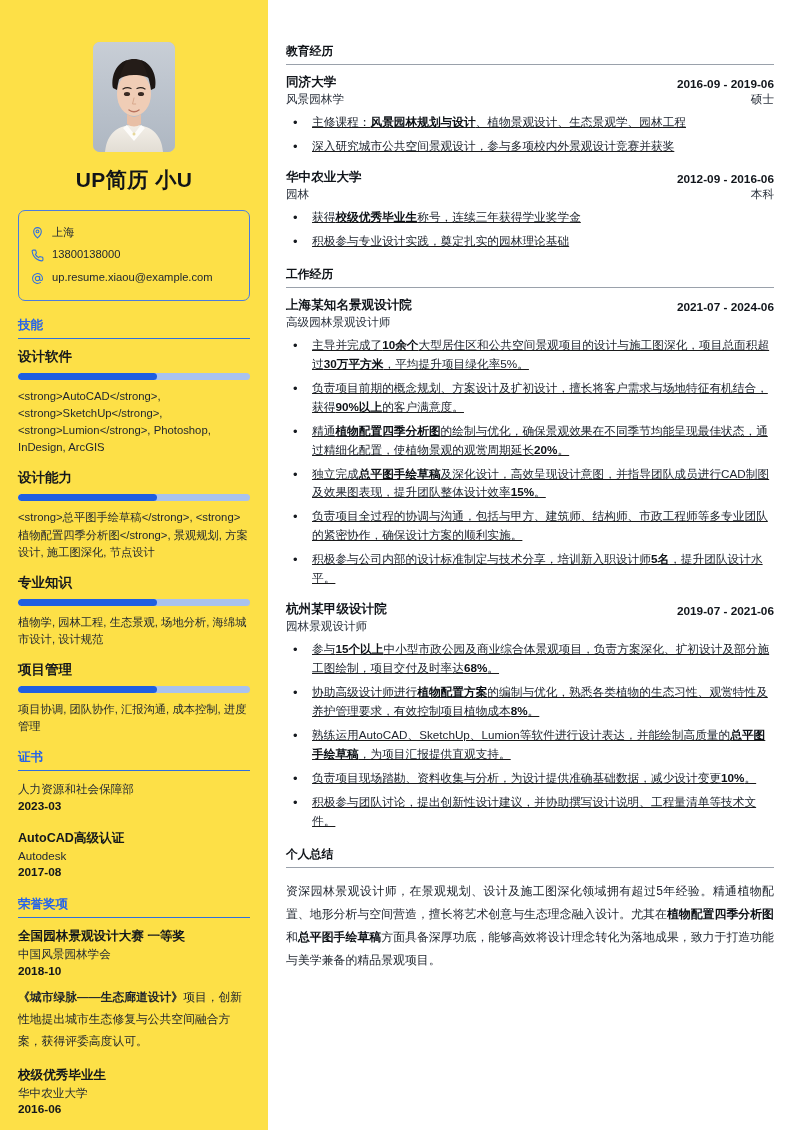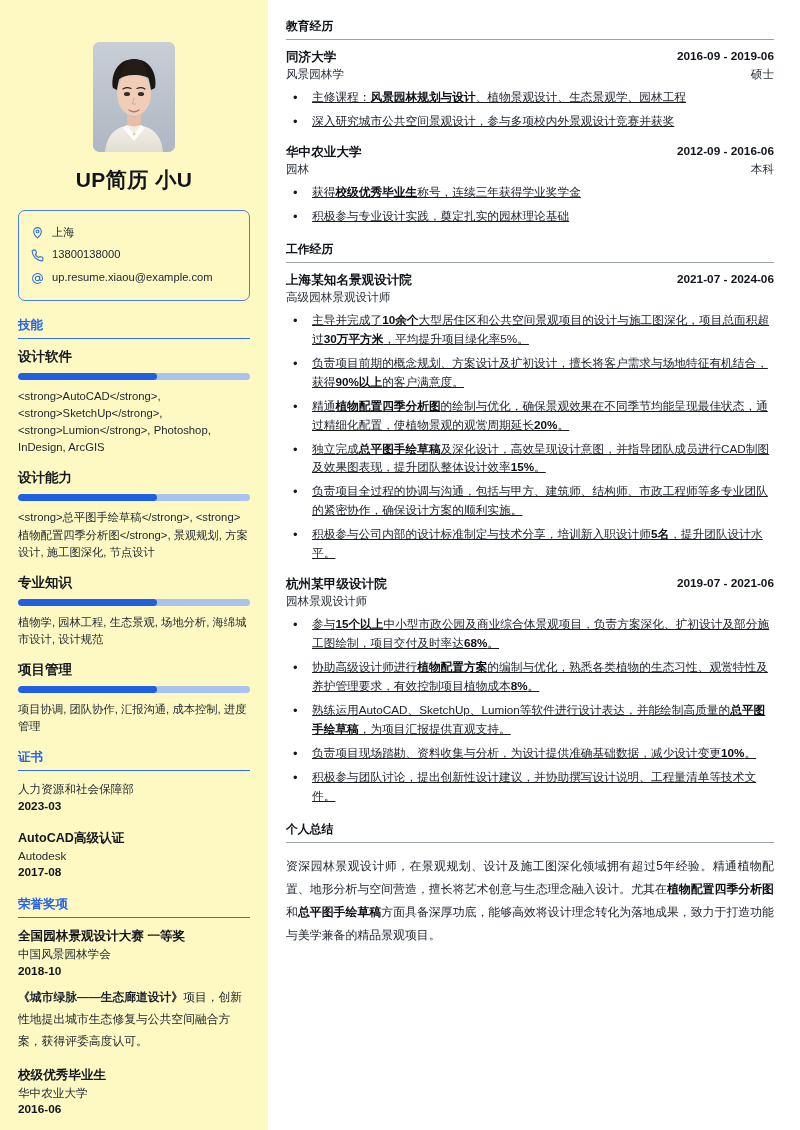--- a/index.html
+++ b/index.html
@@ -20,21 +20,21 @@
     height: 1130px;
     display: flex;
     background: #ffffff;
     overflow: hidden;
   }
 
   
   .sidebar {
     width: 268px;
     flex: 0 0 268px;
-    background: #fef9c3;
+    background: #fde047;
     padding: 30px 18px 5px 18px;
     box-sizing: border-box;
     overflow: hidden;
   }
   .photo-wrap {
     display: flex;
     justify-content: center;
     margin-top: 12px;
     margin-bottom: 14px;
   }
@@ -142,39 +142,39 @@
     font-size: 11.8px;
     line-height: 1.85;
     color: #1c222c;
     margin-top: 7px;
   }
   .entry-note b { font-weight: 700; }
 
   
   .main {
     flex: 1 1 auto;
-    padding: 19px 26px 0 18px;
+    padding: 44px 26px 0 18px;
     box-sizing: border-box;
     overflow: hidden;
     border-radius: 17px;
   }
   .main-sec { margin-bottom: 16px; }
   .main-sec-title {
     font-size: 11.8px;
     font-weight: 700;
     color: #0e1217;
     padding-bottom: 4px;
     border-bottom: 1.2px solid #9aa1ab;
     margin-bottom: 9px;
   }
   .job { margin-bottom: 13px; }
   .job-head {
     display: flex;
     justify-content: space-between;
-    align-items: flex-start;
+    align-items: flex-end;
     gap: 10px;
   }
   .job-org {
     font-size: 12.6px;
     font-weight: 700;
     color: #11151b;
   }
   .job-period {
     font-size: 11.8px;
     font-weight: 700;

